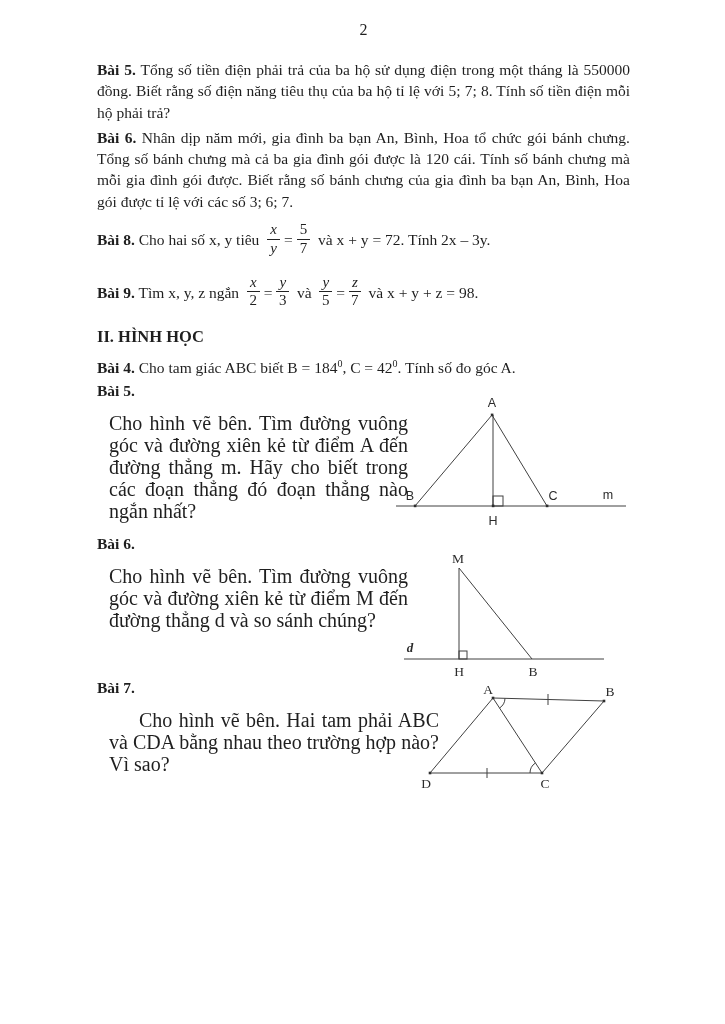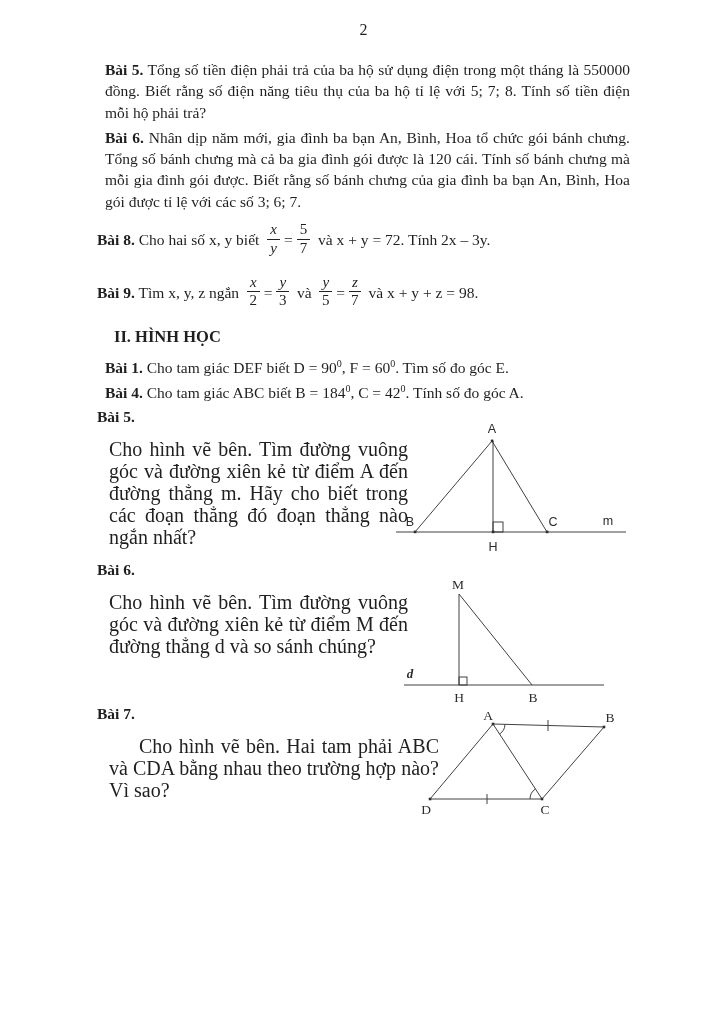--- a/index.html
+++ b/index.html
@@ -6,36 +6,36 @@
   body{
     width:725px;height:1024px;background:#ffffff;
     font-family:"Liberation Serif","DejaVu Serif",serif;
     color:#1f1f1f;
     -webkit-font-smoothing:antialiased;
   }
   .page{position:relative;width:725px;height:1024px;overflow:hidden;background:#fff;}
   .content{position:absolute;left:97px;top:0;width:533px;}
   .pageno{text-align:center;font-size:16px;margin:21px 0 20px 0;}
   p.prob{
-    margin:0 0 4px 8px;text-align:justify;
+    margin:0 0 4px 0;text-align:justify;
     font-size:15.5px;line-height:21.3px;
   }
   p.prob b{font-weight:bold;}
   .mathline{
     margin:6px 0 6px 0;font-size:15.5px;line-height:21.3px;
     padding:6px 0 6px 0;white-space:nowrap;
   }
   .frac{
     display:inline-block;text-align:center;vertical-align:middle;
     margin:0 4px;line-height:1.05;font-size:15px;position:relative;top:-2px;
   }
   .frac .num{display:block;border-bottom:1px solid #222;padding:0 3px 1px 3px;}
   .frac .den{display:block;padding-top:1px;}
   .var{font-style:italic;font-family:"Liberation Serif",serif;}
-  .h2title{font-weight:bold;font-size:16.5px;margin:10px 0 10px 17px;}
+  .h2title{font-weight:bold;font-size:16.5px;margin:10px 0 10px 0;}
   sup{font-size:10px;line-height:0;}
   .georow{position:relative;}
   .geolabel{font-weight:bold;font-size:15.5px;margin:2px 0 12px 0;}
   .geotext{margin:12px;text-align:justify;font-size:20px;line-height:22px;}
   .fig{position:absolute;}
   .fig line,.fig path,.fig rect{stroke:#414141;stroke-width:1;fill:none;}
   .fig .dot{fill:#2e2e2e;stroke:none;}
   .fig text{fill:#2b2b2b;stroke:none;}
   .figsans{font-family:"Liberation Sans","DejaVu Sans",sans-serif;font-size:12.5px;}
   .figserif{font-family:"Liberation Serif","DejaVu Serif",serif;font-size:13.5px;}
@@ -50,37 +50,36 @@
 
     <div class="pageno">2</div>
 
     <p class="prob"><b>Bài 5.</b> <span>Tổng số tiền điện phải trả của ba hộ sử dụng điện trong một tháng là 550000 đồng. Biết rằng số điện năng tiêu thụ của ba hộ tỉ lệ với 5; 7; 8. Tính số tiền điện mỗi hộ phải trả?</span></p>
 
     <p class="prob"><b>Bài 6.</b> <span>Nhân dịp năm mới, gia đình ba bạn An, Bình, Hoa tổ chức gói bánh chưng. Tổng số bánh chưng mà cả ba gia đình gói được là 120 cái. Tính số bánh chưng mà mỗi gia đình gói được. Biết rằng số bánh chưng của gia đình ba bạn An, Bình, Hoa gói được tỉ lệ với các số 3; 6; 7.</span></p>
 
 
     <div class="mathline">
       <b>Bài 8.</b>
-      <span>Cho hai số x, y biết</span>
+      <span>Cho hai số x, y tiêu</span>
       <span class="frac"><span class="num var">x</span><span class="den var">y</span></span><span>=</span><span class="frac"><span class="num">5</span><span class="den">7</span></span>
       <span>và x + y = 72. Tính 2x – 3y.</span>
     </div>
 
     <div class="mathline">
       <b>Bài 9.</b>
       <span>Tìm x, y, z ngắn</span>
       <span class="frac"><span class="num var">x</span><span class="den">2</span></span><span>=</span><span class="frac"><span class="num var">y</span><span class="den">3</span></span>
       <span>và</span>
       <span class="frac"><span class="num var">y</span><span class="den">5</span></span><span>=</span><span class="frac"><span class="num var">z</span><span class="den">7</span></span>
       <span>và x + y + z = 98.</span>
     </div>
 
     <p class="h2title">II. HÌNH HỌC</p>
 
-    <p class="prob"><b>Bài 1.</b> <span>Cho tam giác DEF biết D = 90</span><sup>0</sup><span>, F = 60</span><sup>0</sup><span>. Tìm số đo góc E.</span></p>
 
     <p class="prob"><b>Bài 4.</b> <span>Cho tam giác ABC biết B = 184</span><sup>0</sup><span>, C = 42</span><sup>0</sup><span>. Tính số đo góc A.</span></p>
 
 
 
     <div class="georow" style="min-height:151px;">
       <p class="geolabel">Bài 5.</p>
       <p class="geotext" style="width:299px;">Cho hình vẽ bên. Tìm đường vuông góc và đường xiên kẻ từ điểm A đến đường thẳng m. Hãy cho biết trong các đoạn thẳng đó đoạn thẳng nào ngắn nhất?</p>
       <svg class="fig" style="left:296px;top:5px;" width="238" height="148" viewBox="0 0 238 148">
         <line x1="3" y1="119" x2="233" y2="119"></line>

